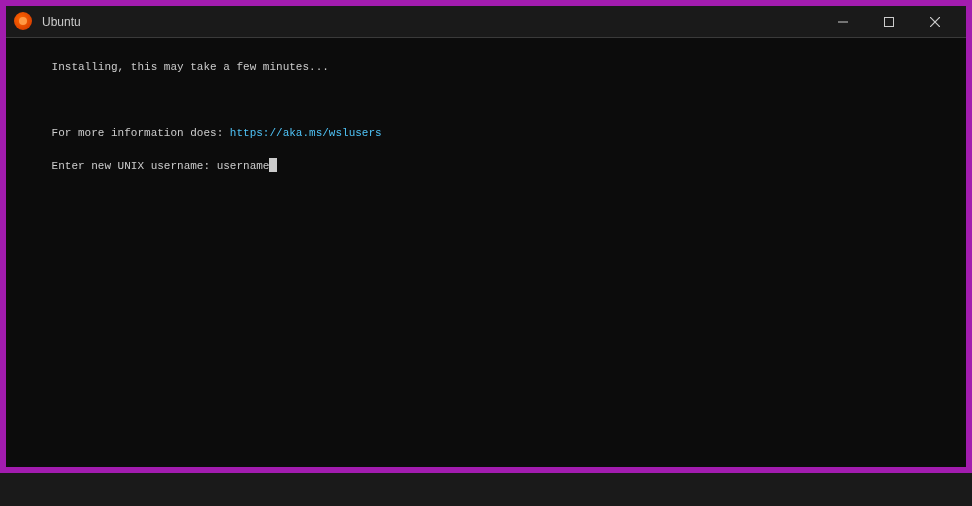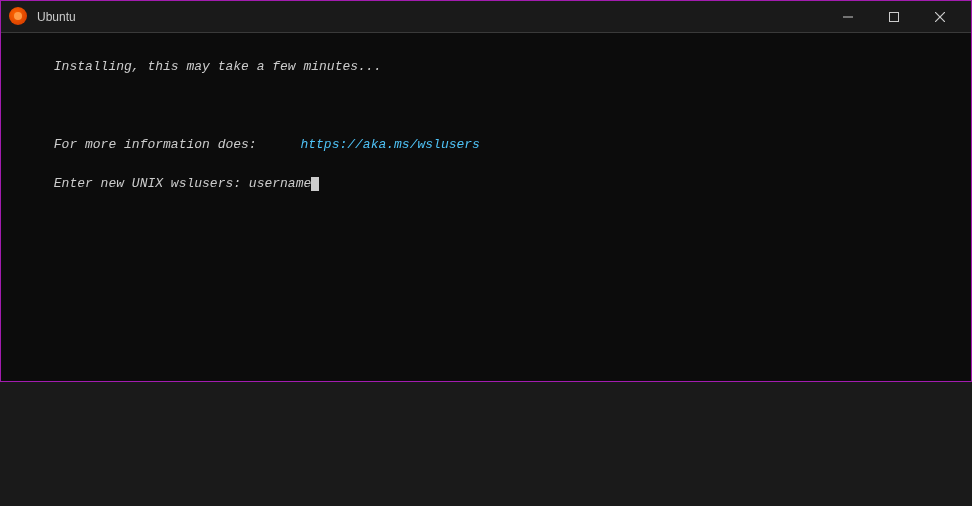--- a/index.html
+++ b/index.html
@@ -11,25 +11,25 @@
     body {
       width: 972px;
       height: 506px;
       background: #1a1a1a;
       font-family: 'Courier New', Courier, monospace;
       overflow: hidden;
     }
 
     .window {
       width: 972px;
-      height: 382px;
+      height: 473px;
       display: flex;
       flex-direction: column;
       background: #4d7c0f;
-      border: 1px solid #a21caf;
+      border: 6px solid #a21caf;
     }
 
     .title-bar {
       height: 32px;
       background: #1a1a1a;
       display: flex;
       align-items: center;
       padding: 0 8px;
       flex-shrink: 0;
       border-bottom: 1px solid #3a3a3a;
@@ -98,38 +98,36 @@
     .terminal-body {
       flex: 1;
       background: #0c0c0c;
       padding: 4px 6px;
       overflow: hidden;
       position: relative;
     }
 
     .terminal-text {
       color: #cccccc;
-      font-size: 13px;
+      font-size: 11px;
       line-height: 1.5;
       white-space: pre-wrap;
       word-break: break-all;
-      font-style: italic;
     }
 
     .line-installing {
       color: #cccccc;
     }
 
     .line-please {
       color: #cccccc;
     }
 
     .link-text {
       color: #4fc3f7;
-      margin-left: 36px;
     }
 
     .line-enter {
       color: #cccccc;
     }
 
     .cursor {
       display: inline-block;
       width: 8px;
       height: 14px;
@@ -175,16 +173,16 @@
         </svg>
       </button>
     </div>
   </div>
 
   <div class="terminal-body">
     <div class="terminal-text">
       <span class="line-installing">Installing, this may take a few minutes...</span><br>
       <br>
       <span class="line-info"><span>For more information does: </span><span class="link-text">https://aka.ms/wslusers</span></span><br>
-      <span class="line-enter"><span>Enter new UNIX wslusers: </span><span class="username-typed">username</span><span class="cursor"></span></span>
+      <span class="line-enter"><span>Enter new UNIX username: </span><span class="username-typed">username</span><span class="cursor"></span></span>
     </div>
   </div>
 </div>
 
 </body></html>

